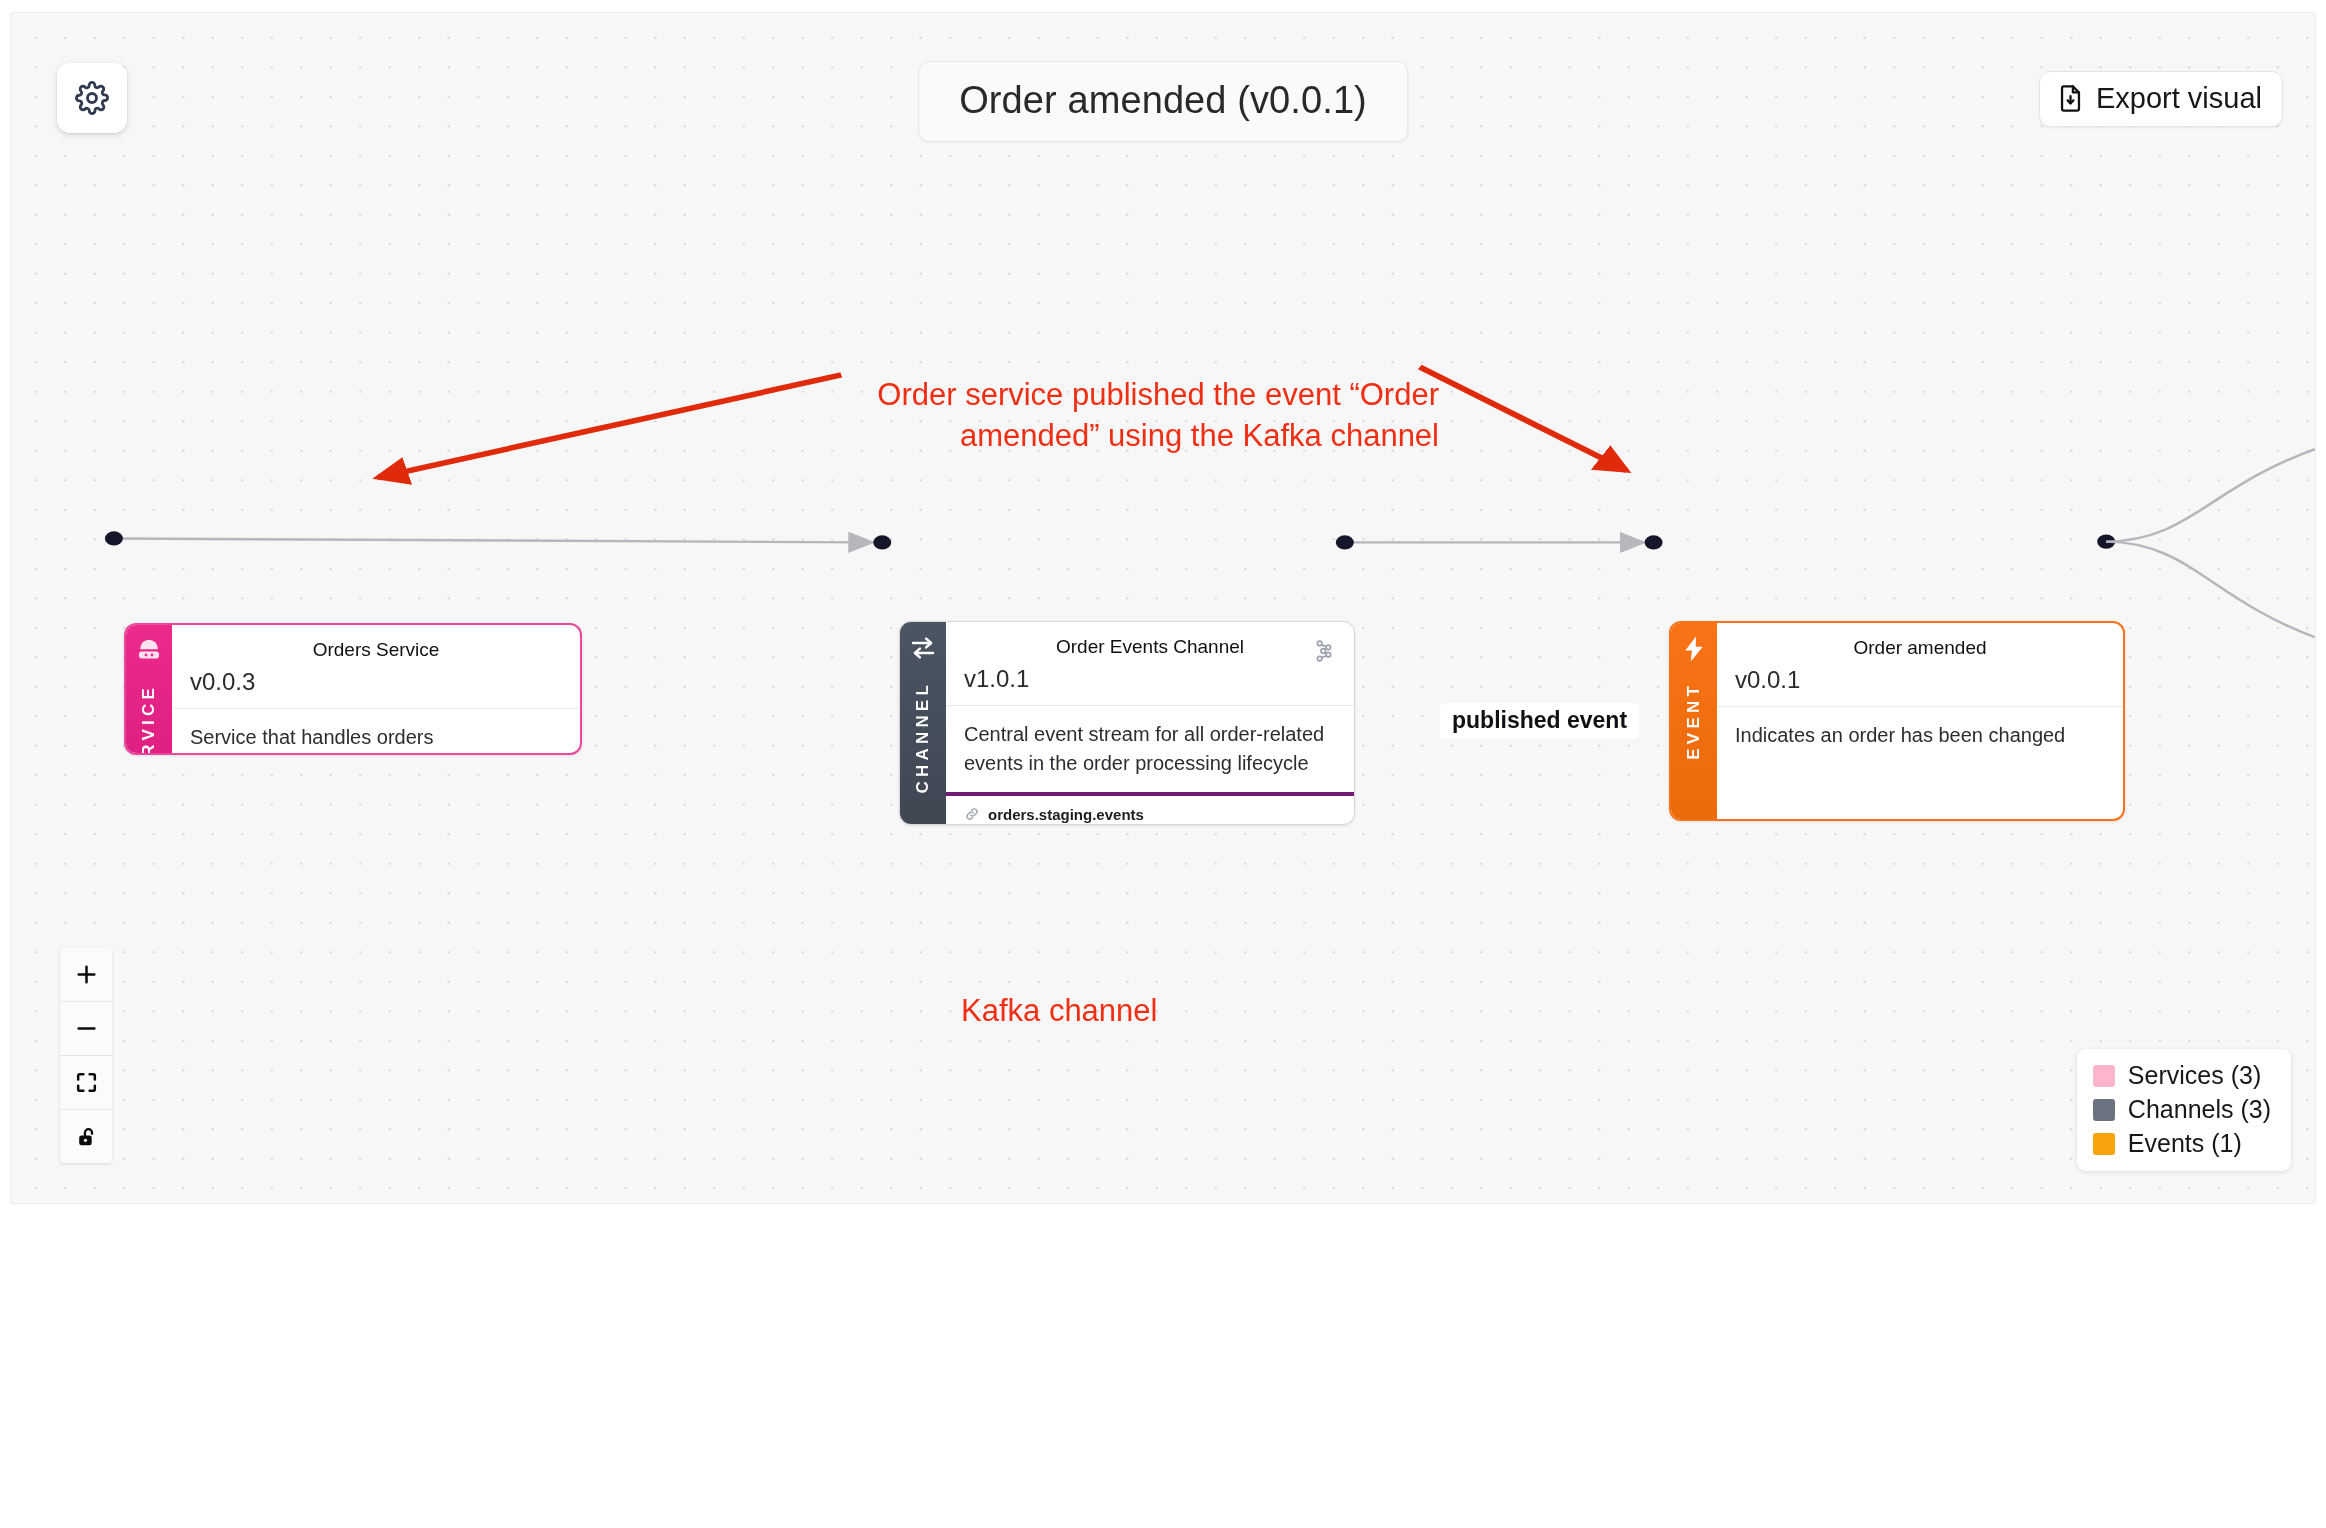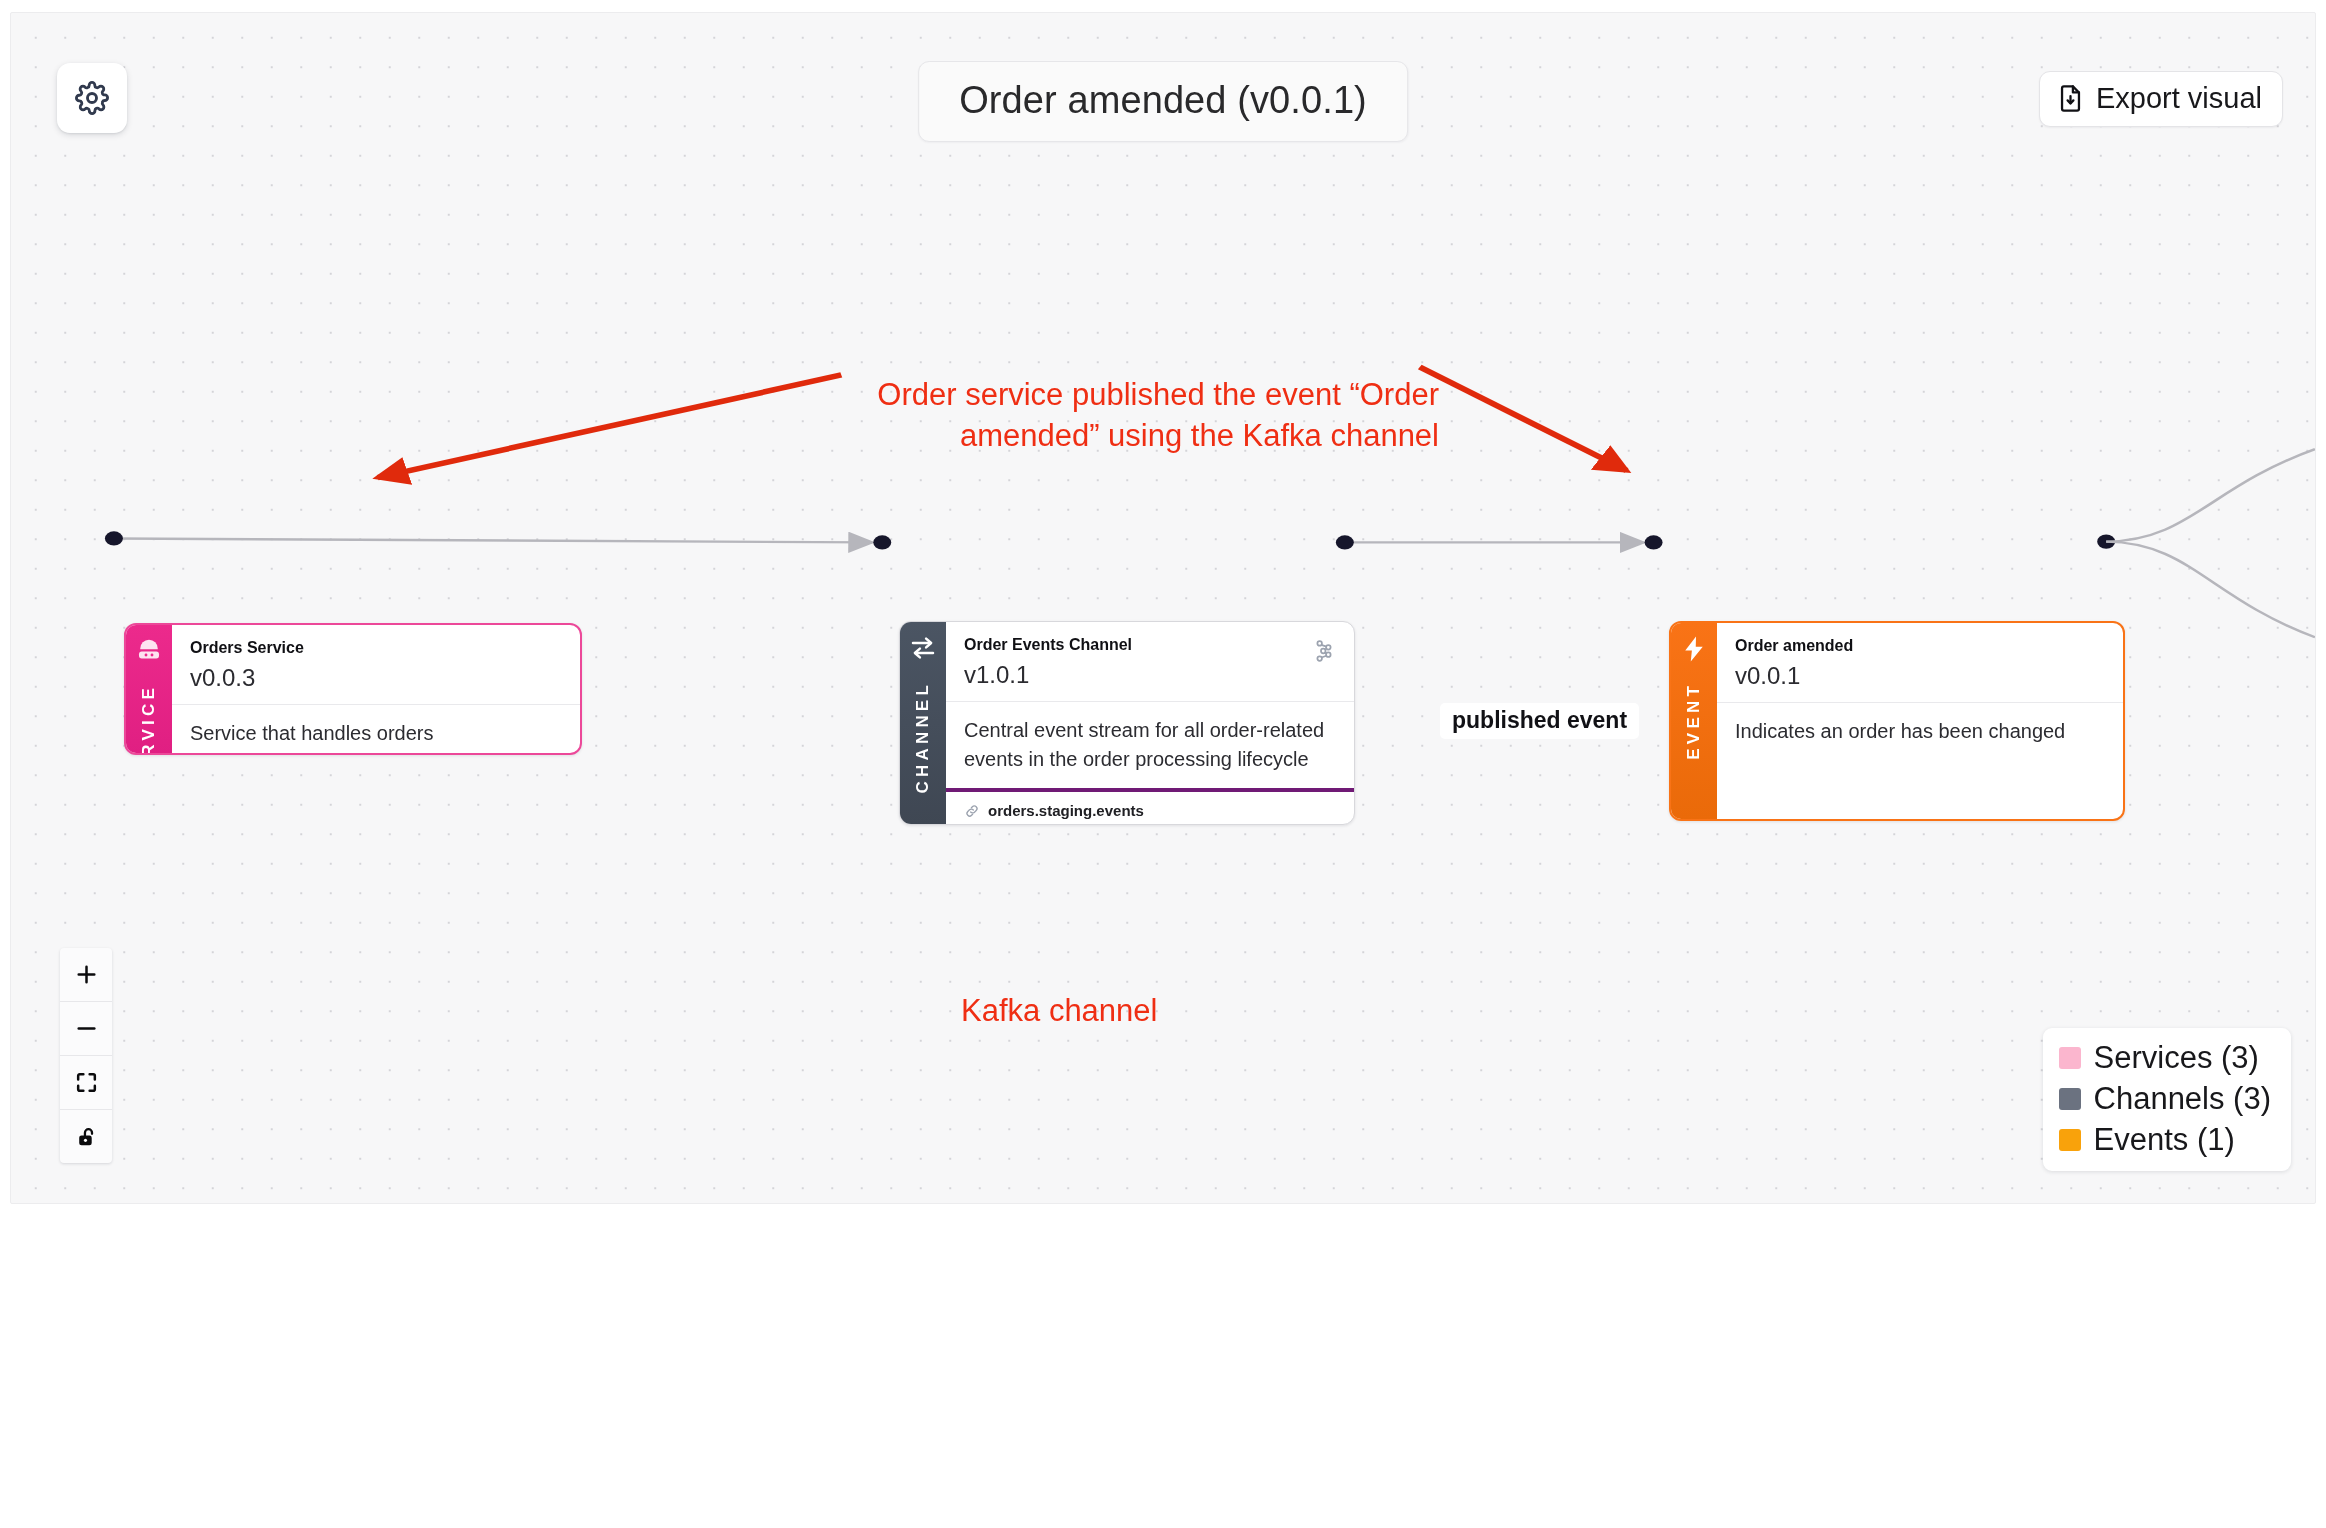--- a/index.html
+++ b/index.html
@@ -88,21 +88,21 @@
   .node .stripe .vlabel {
     margin-top: 18px;
     writing-mode: vertical-rl;
     transform: rotate(180deg);
     font-size: 17px; font-weight: 700;
     letter-spacing: 4.2px;
     color: #ffffff;
   }
   .node .body { flex: 1 1 auto; display: flex; flex-direction: column; }
   .node .head { padding: 13px 18px 12px 18px; }
-  .node .nm { font-size: 16px; font-weight: 700; color: #101014; line-height: 1.25; }
+  .node .nm { font-size: 19px; font-weight: 400; color: #101014; line-height: 1.25; text-align: center; }
   .node .ver { font-size: 24px; color: #2b2b30; margin-top: 6px; }
   .node .desc {
     border-top: 1px solid #e9e9ec;
     padding: 14px 18px 14px 18px;
     font-size: 20px; color: #2c2c31; line-height: 1.45;
   }
   .node .meta {
     border-top: 1px solid #e9e9ec;
     padding: 11px 18px 14px 18px;
     display: grid; grid-template-columns: 1fr 1fr;
@@ -177,21 +177,21 @@
 
   
   .legend {
     position: absolute; right: 24px; bottom: 32px;
     background: #ffffff;
     border-radius: 9px;
     padding: 12px 20px 13px 16px;
     box-shadow: 0 1px 4px rgba(16,24,40,.12);
     display: flex; flex-direction: column; gap: 5px;
   }
-  .legend-row { display: flex; align-items: center; gap: 13px; font-size: 31px; color: #18181b; }
+  .legend-row { display: flex; align-items: center; gap: 13px; font-size: 25px; color: #18181b; }
   .legend-sw { width: 22px; height: 22px; border-radius: 3px; flex: 0 0 22px; }
 </style>
 </head>
 <body>
 
 <div id="root">
   <div class="canvas">
 
     <svg class="layer" viewBox="0 0 2306 1506" preserveAspectRatio="none">
       <defs>

